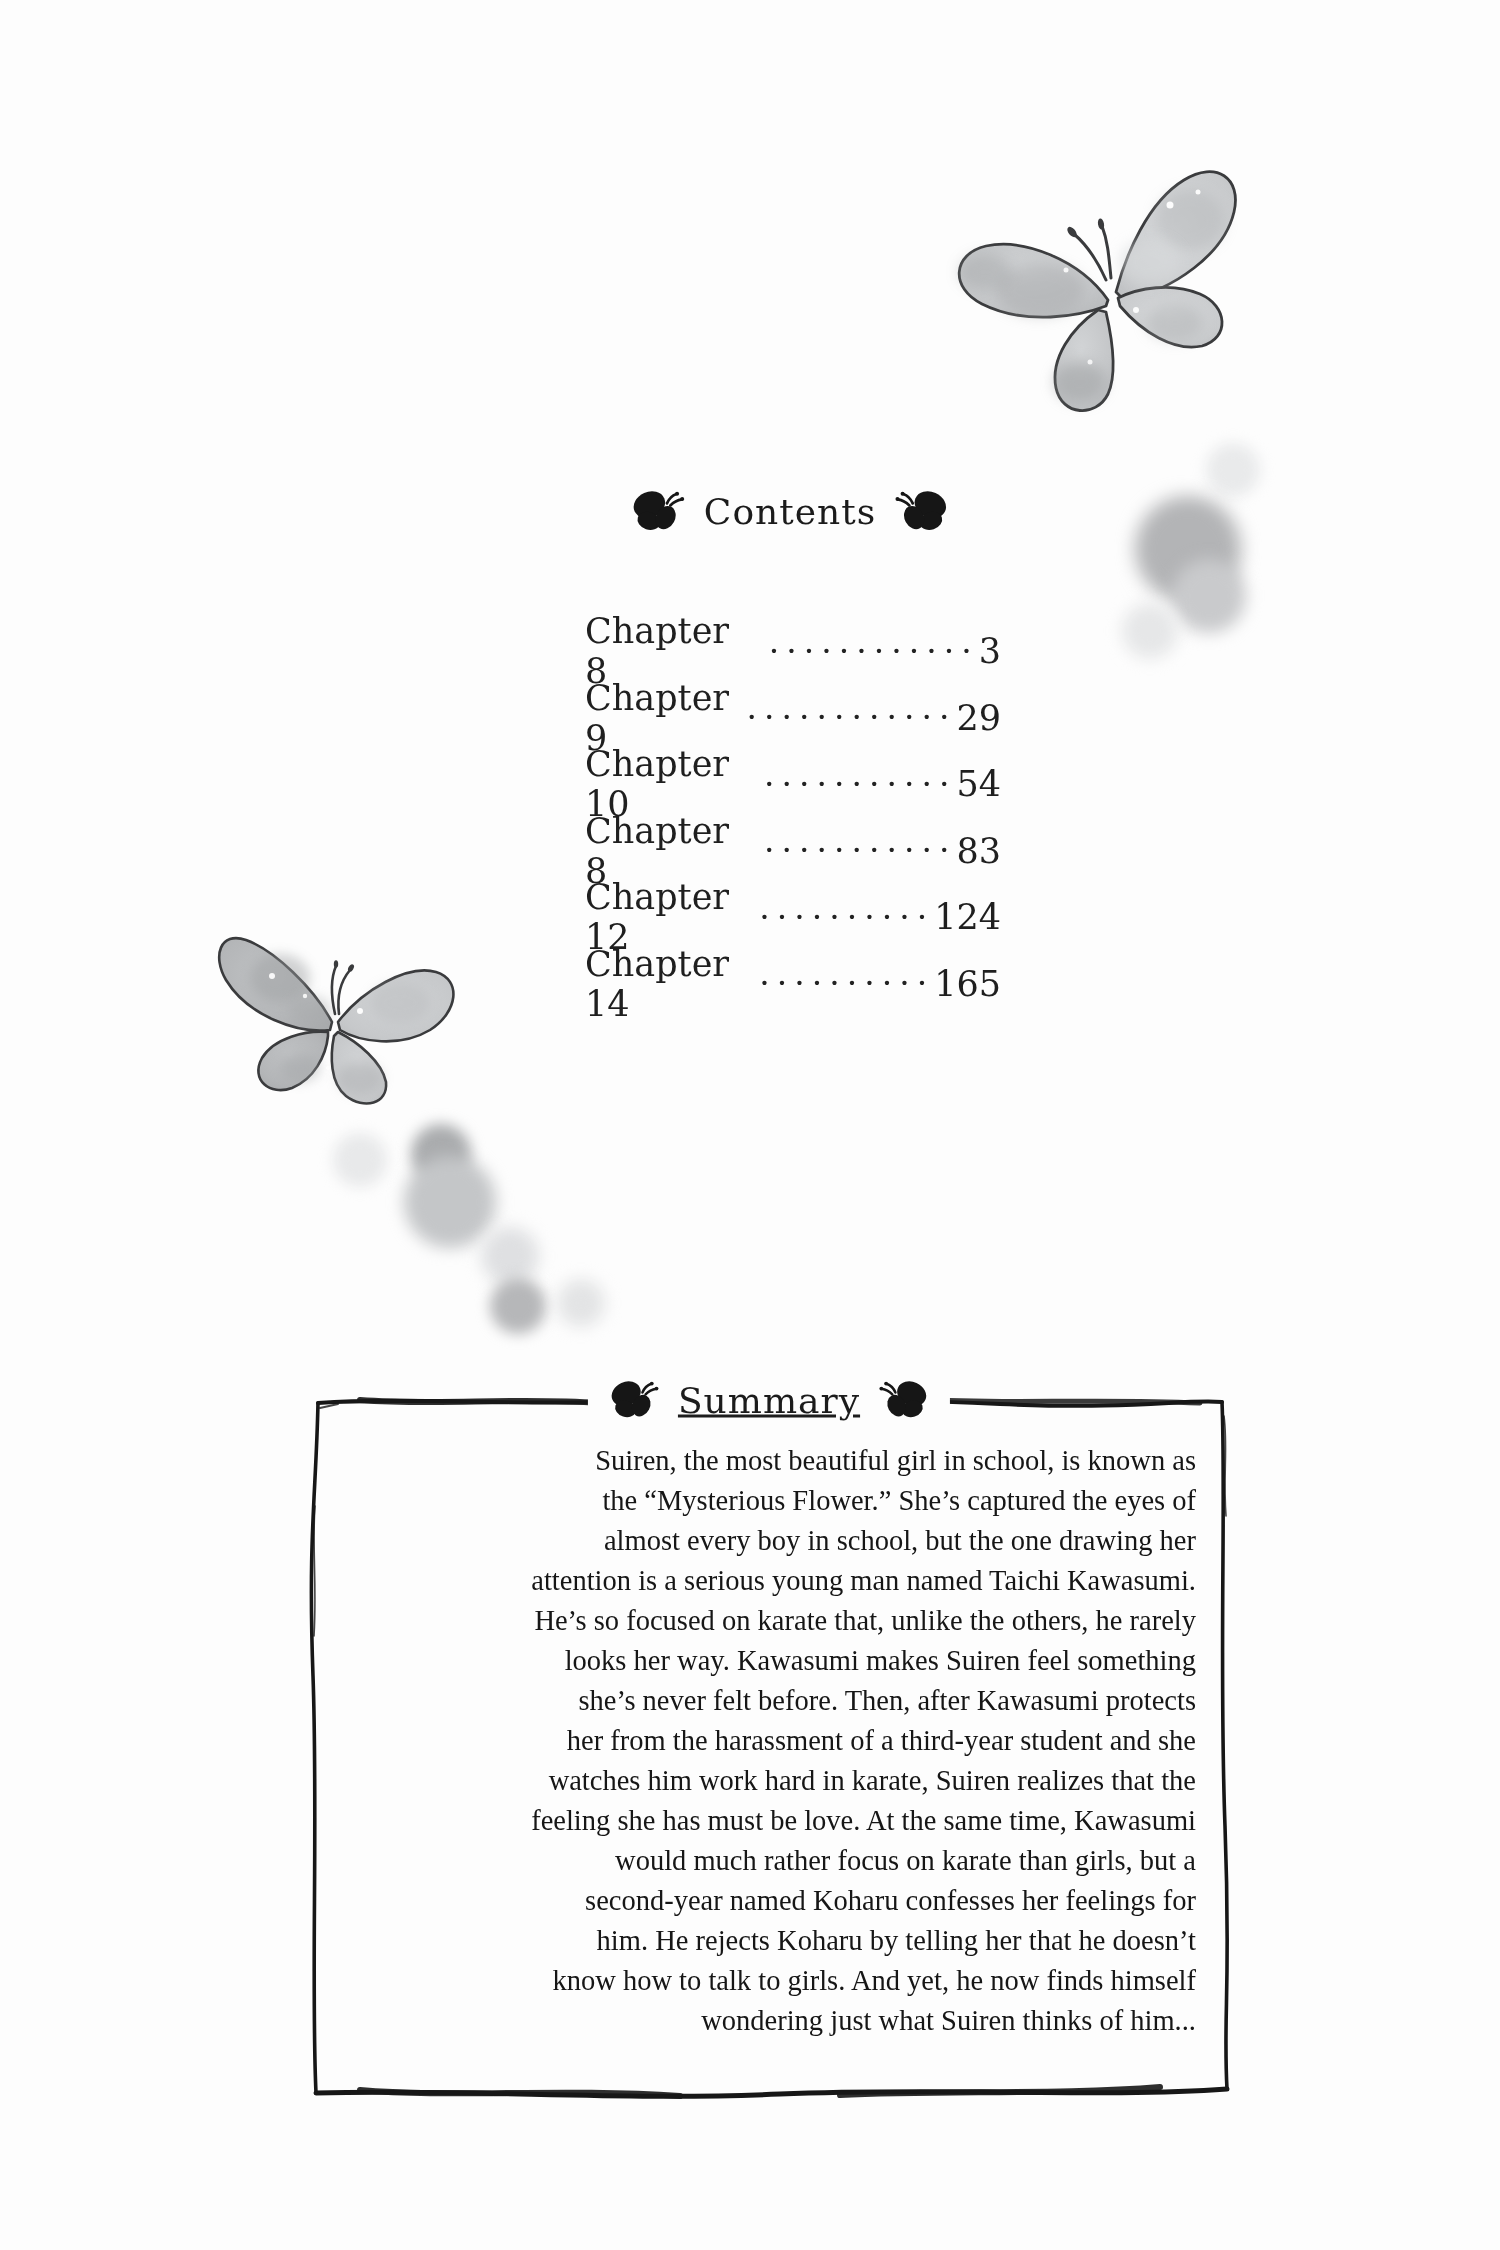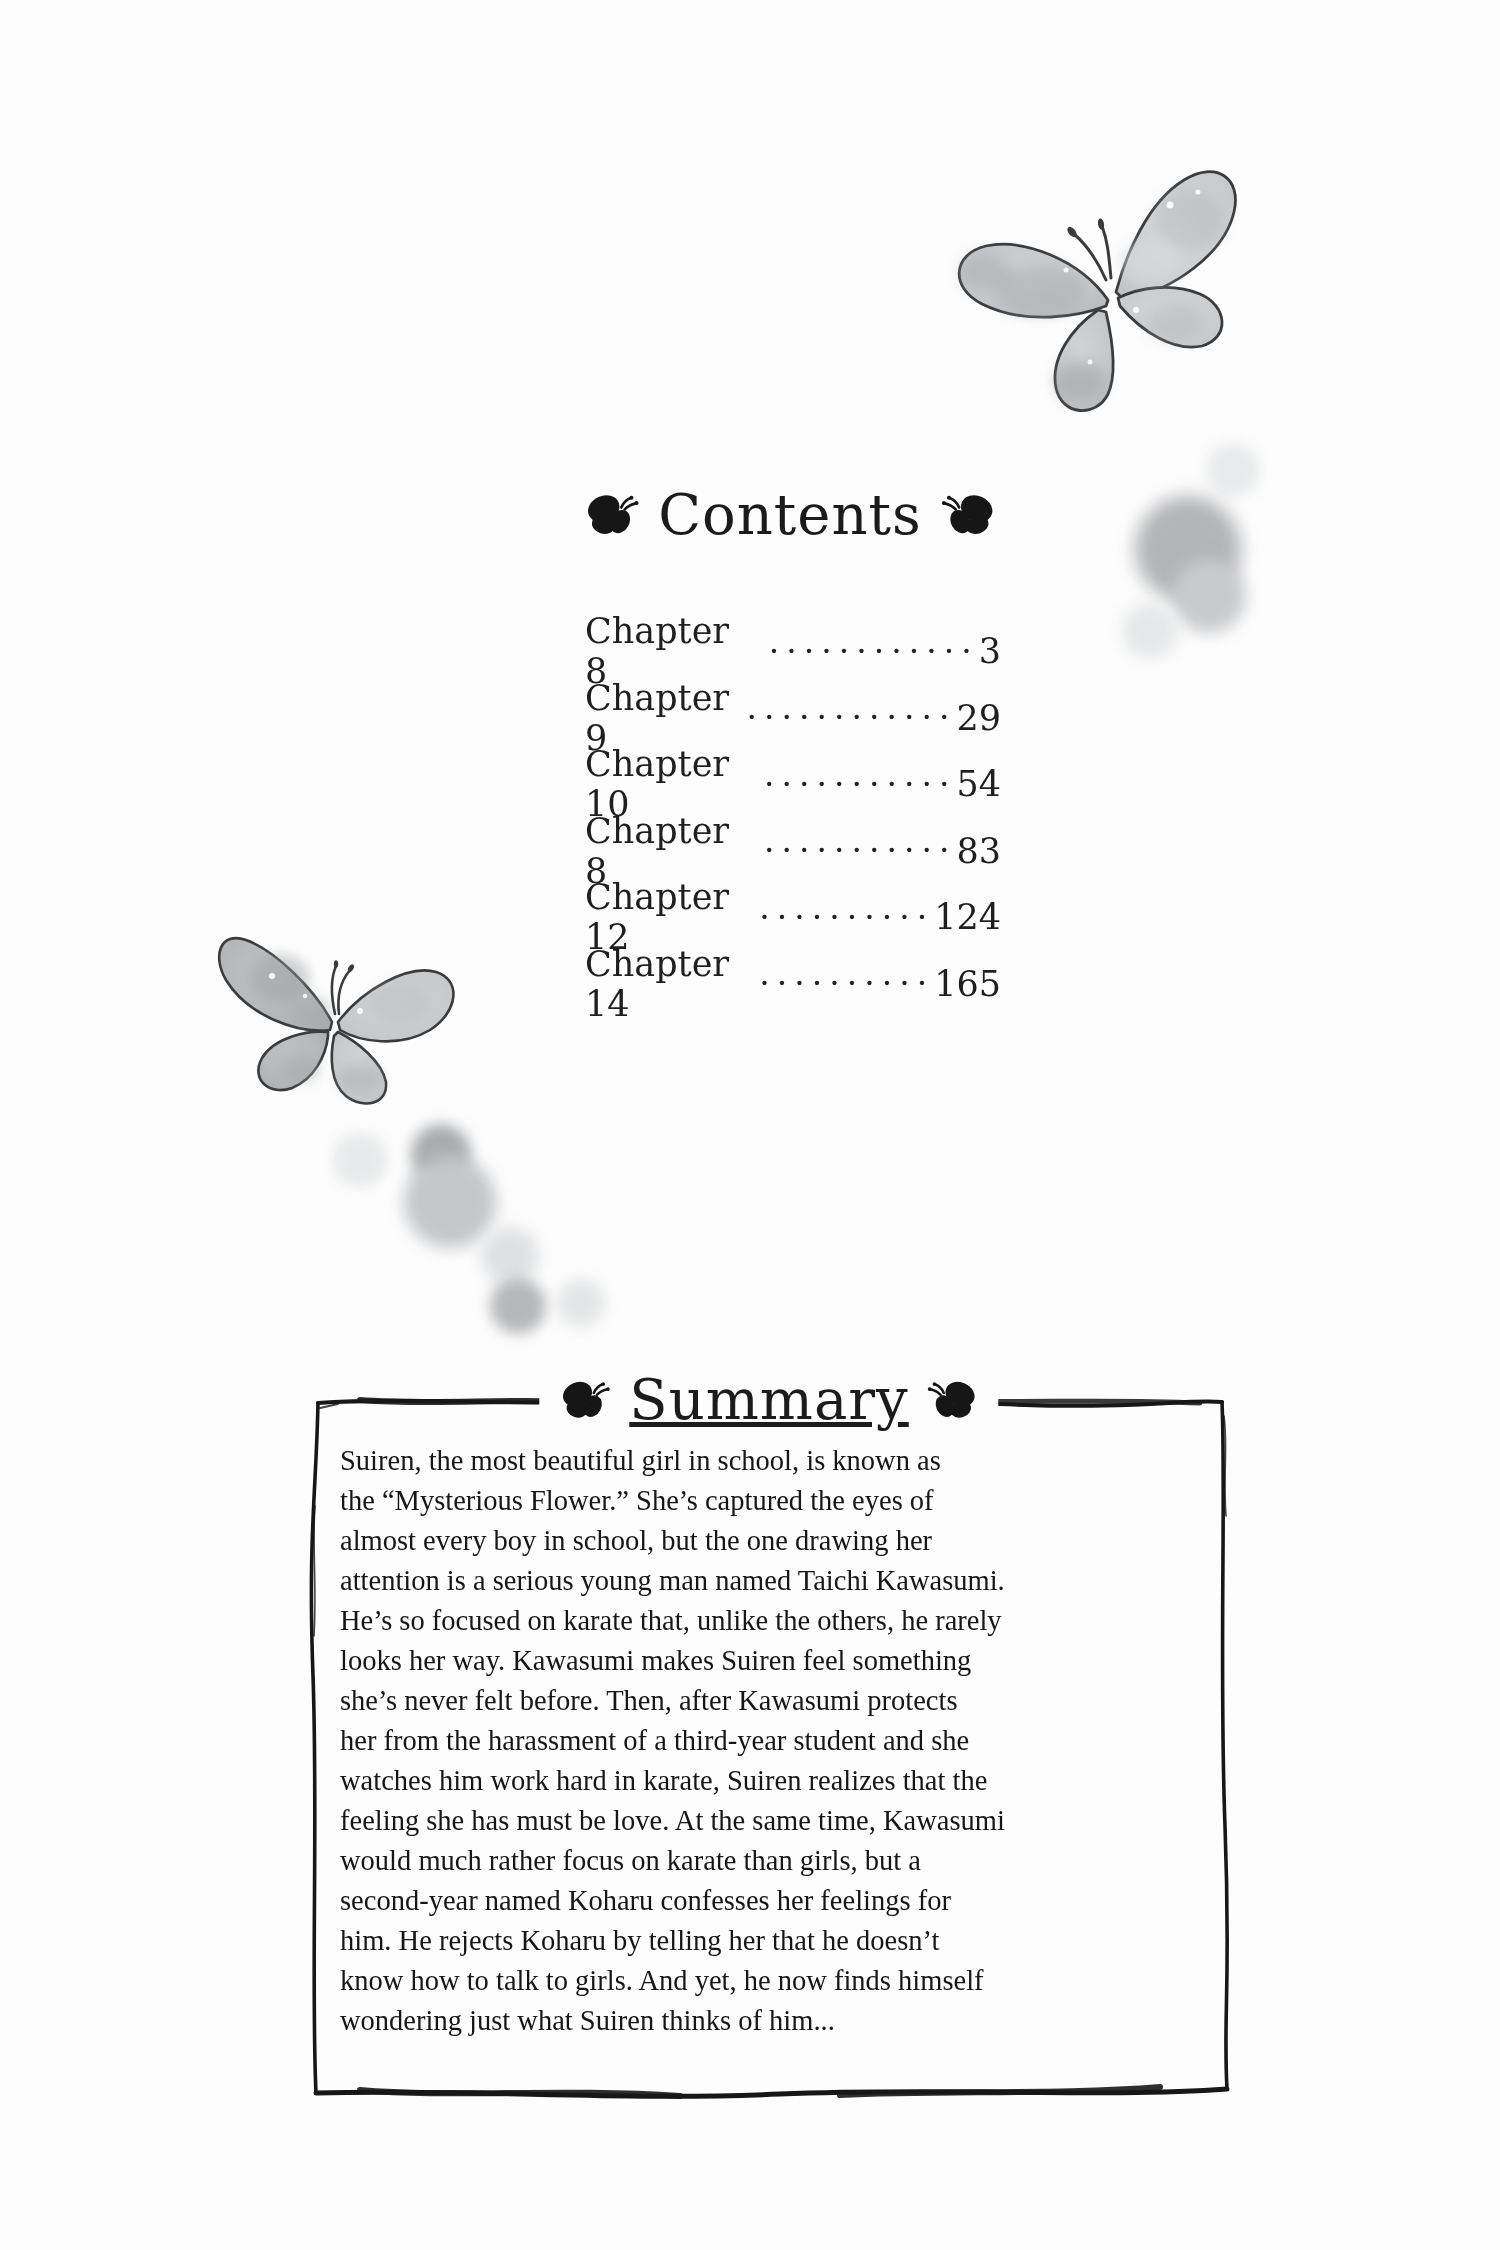--- a/index.html
+++ b/index.html
@@ -8,21 +8,21 @@
     background:#fdfdfd;
     font-family:"DejaVu Serif","Liberation Serif",serif;
     color:#1d1d1d;
   }
   
   .fancy-header{
     position:absolute;display:flex;align-items:center;gap:18px;
     transform:translateX(-50%);
   }
   .fancy-header .title{
-    font-size:56px;letter-spacing:1px;color:#1b1b1b;line-height:1;
+    font-size:36px;letter-spacing:1px;color:#1b1b1b;line-height:1;
     white-space:nowrap;
   }
   .bfly-icon{display:block;}
   .bfly-icon.flip{transform:scaleX(-1);}
   #contents-header{left:790px;top:487px;}
   #summary-header{
     left:769px;top:1400px;transform:translate(-50%,-50%);
     background:#fdfdfd;padding:6px 22px;z-index:5;text-decoration:underline;
   }
   
@@ -34,21 +34,21 @@
   .toc-row .leader{
     font-size:33px;letter-spacing:7px;margin-left:12px;
     color:#222;white-space:nowrap;
   }
   .toc-row .pg{margin-left:auto;text-align:right;}
   
   #summary-border{position:absolute;left:300px;top:1386px;z-index:1;}
   #summary-text{
     position:absolute;left:340px;top:1441px;width:856px;z-index:2;
     font-family:"Liberation Serif",serif;
-    font-size:28.5px;line-height:40px;text-align:left;color:#161616;
+    font-size:28.5px;line-height:40px;text-align:right;color:#161616;
     white-space:pre-line;
   }
   
   .art{position:absolute;pointer-events:none;}
   .wdot{position:absolute;border-radius:50%;}
 </style>
 </head>
 <body>
 
 <svg width="0" height="0" style="position:absolute">

